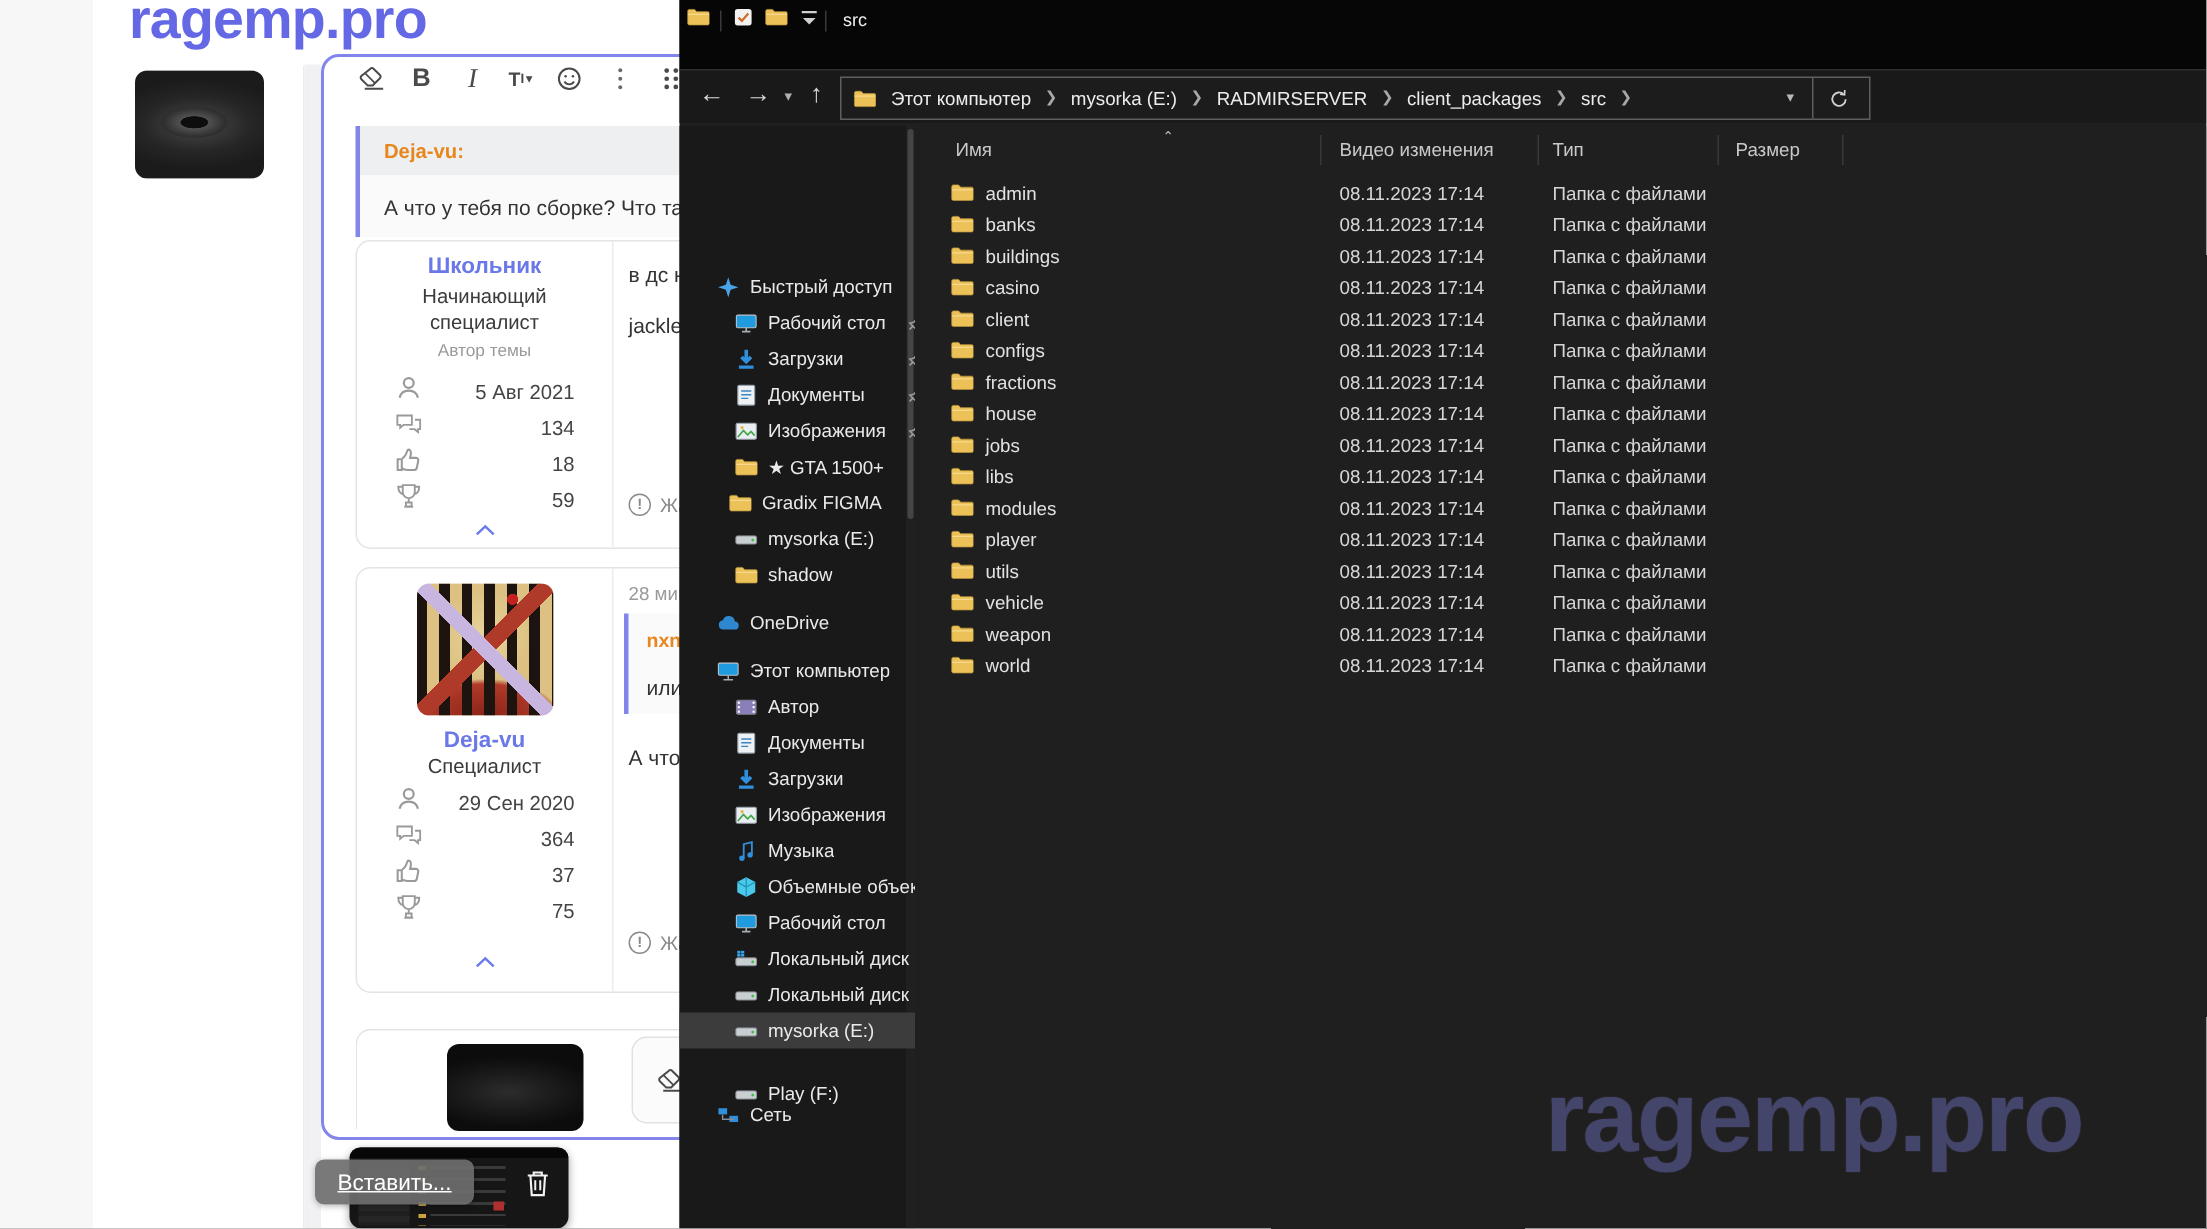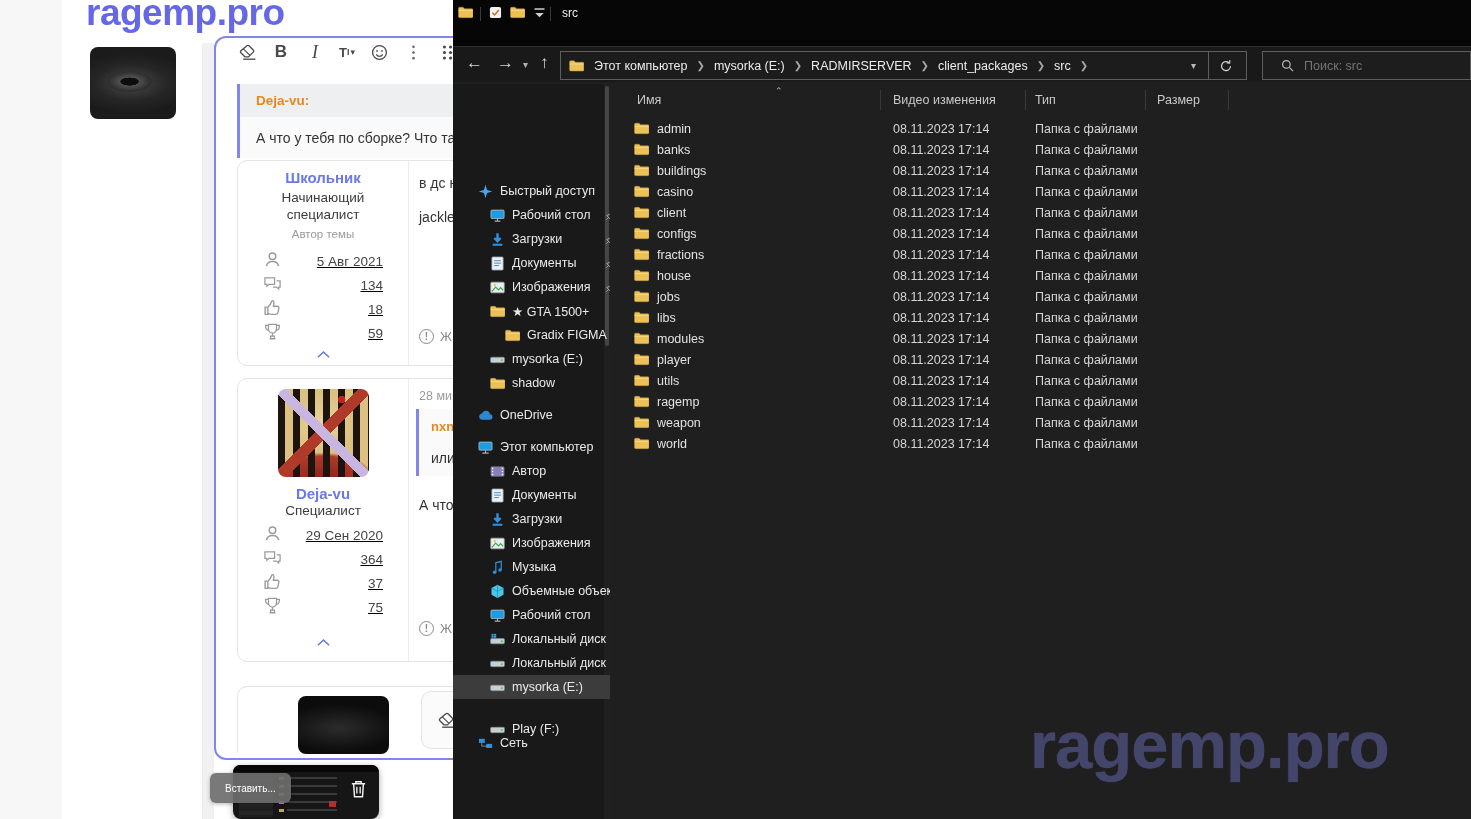--- a/index.html
+++ b/index.html
@@ -37,21 +37,21 @@
     font-size:13.5px; font-weight:bold; color:#e8871e; }
   .quote-body { height:41px; background:#fafafa; display:flex; align-items:center; padding-left:16px;
     font-size:14px; color:#333; }
 
   .post-card { position:absolute; left:237px; width:560px; background:#fff; border:1px solid #e4e4e4; border-radius:10px; }
   .post-card .author-col { position:absolute; left:0; top:0; width:171px; height:100%;
     border-right:1px solid #ececec; display:flex; flex-direction:column; align-items:center; }
   .a-name { font-size:15px; font-weight:bold; color:#6a78e8; margin-top:8px; }
   .a-rank { font-size:13.5px; color:#3b3b3b; text-align:center; line-height:17px; margin-top:3px; width:130px; }
   .a-role { font-size:11.5px; color:#9a9a9a; margin-top:5px; }
-  .a-stats { width:120px; margin-top:9px;text-decoration:underline; }
+  .a-stats { width:120px; margin-top:9px; }
   .a-stat-row { display:flex; align-items:center; justify-content:space-between; height:24px; }
   .a-stat-row svg { width:19px; height:19px; }
   .a-stat-val { font-size:13.5px; color:#444; }
   .a-collapse { margin-top:auto; margin-bottom:10px; }
   .a-collapse svg { width:15px; height:9px; }
   .post-body { position:absolute; left:181px; top:0; right:0; height:100%; font-size:14px; color:#333; }
   .p-time { font-size:12.5px; color:#9a9a9a; }
   .mini-quote { border-left:3px solid #8286ea; background:#fafafa; width:160px; padding:10px 0 10px 12px; }
   .mini-quote .q-a { color:#e8871e; font-size:13px; font-weight:bold; }
   .mini-quote .q-b { color:#333; font-size:14px; margin-top:16px; }
@@ -79,21 +79,21 @@
   .attach-thumb .t-top { position:absolute; left:0; top:0; right:0; height:7px; background:#080808; border-radius:8px 8px 0 0; }
   .attach-thumb .t-nav { position:absolute; left:6px; top:10px; width:34px; bottom:2px;
     background:repeating-linear-gradient(180deg,#1f1f1f 0 4px, #262626 4px 8px); }
   .attach-thumb .t-rows { position:absolute; left:46px; top:12px; width:70px; bottom:2px;
     background:repeating-linear-gradient(180deg,#caa23e 0 3px, transparent 3px 8px);
     background-size:5px 100%; background-repeat:no-repeat; }
   .attach-thumb .t-lines { position:absolute; left:54px; top:12px; width:50px; bottom:2px;
     background:repeating-linear-gradient(180deg,#3a3a3a 0 2px, transparent 2px 8px); }
   .attach-thumb .t-red { position:absolute; left:96px; top:36px; width:7px; height:6px; background:#b03030; }
   .paste-btn { position:absolute; left:210px; top:773px; height:30px; padding:0 15px; display:flex; align-items:center;
-    background:rgba(110,110,110,.92); color:#fff; font-size:10px; border-radius:6px; box-shadow:0 1px 4px rgba(0,0,0,.3); }
+    background:rgba(110,110,110,.92); color:#fff; font-size:15px; border-radius:6px; box-shadow:0 1px 4px rgba(0,0,0,.3);text-decoration:underline; }
   .trash-btn { position:absolute; left:349px; top:779px; width:19px; height:20px; }
   .trash-btn svg { width:19px; height:20px; }
 
   
   .explorer { position:absolute; left:453px; top:0; width:1018px; height:819px; background:#1f1f1f; color:#e4e4e4; }
   .x-top { position:absolute; left:0; top:0; right:0; height:46px; background:#060606; }
   .x-qat { position:absolute; left:5px; top:5px; display:flex; align-items:center; gap:7px; }
   .x-qat svg { width:15px; height:13px; }
   .x-qat .sep { width:1px; height:14px; background:#3a3a3a; }
   .x-title { position:absolute; left:109px; top:6px; font-size:12px; color:#f0f0f0; }
@@ -383,29 +383,20 @@
         <span class="crumb-spacer"></span>
         <span class="crumb-dd">▾</span>
         <span class="crumb-refresh">
           <svg viewBox="0 0 16 16">
             <path d="M13.1 8.2a5.1 5.1 0 1 1-1.5-3.7" fill="none" stroke="#cfcfcf" stroke-width="1.4"></path>
             <path d="M12.4 1.2 12.2 4.8 8.8 4.4" fill="none" stroke="#cfcfcf" stroke-width="1.3"></path>
           </svg>
         </span>
       </div>
 
-    <div class="search-bar">
-      <span id="search-ic" style="display: flex;">
-          <svg viewBox="0 0 14 14">
-            <circle cx="5.8" cy="5.8" r="4.1" fill="none" stroke="#b9b9b9" stroke-width="1.3"></circle>
-            <path d="M9 9 13 13" stroke="#b9b9b9" stroke-width="1.3"></path>
-          </svg>
-        </span>
-      <input readonly="" placeholder="Поиск: src" style="">
-    </div>
 
     <div class="x-nav" id="x-nav">
       <div class="scroll">
           <div class="thumb"></div>
         </div>
     <div class="nav-row root" style="top: 95px; padding-left: 24px;">
           <span class="ic">
             <svg viewBox="0 0 16 16">
               <path d="M8 .8 9.7 6.3 15.2 8 9.7 9.7 8 15.2 6.3 9.7.8 8 6.3 6.3z" fill="#4aa3e8"></path>
             </svg>
@@ -467,21 +458,21 @@
         </div>
         <div class="nav-row" style="top: 215px; padding-left: 36px;">
           <span class="ic">
             <svg viewBox="0 0 16 13">
               <path d="M.5 2.2c0-.8.5-1.3 1.2-1.3h3.7l1.5 1.6h7.9c.7 0 1.2.5 1.2 1.2v7.1c0 .7-.5 1.2-1.2 1.2H1.7c-.7 0-1.2-.5-1.2-1.2z" fill="#ecc158" stroke="#b8943a" stroke-width=".5"></path>
               <path d="M.7 4.4h14.8" stroke="#f6d98c" stroke-width=".9"></path>
             </svg>
           </span>
           <span class="lbl">★ GTA 1500+</span>
         </div>
-        <div class="nav-row" style="top: 239px; padding-left: 51px;">
+        <div class="nav-row" style="top: 239px; padding-left: 32px;">
           <span class="ic">
             <svg viewBox="0 0 16 13">
               <path d="M.5 2.2c0-.8.5-1.3 1.2-1.3h3.7l1.5 1.6h7.9c.7 0 1.2.5 1.2 1.2v7.1c0 .7-.5 1.2-1.2 1.2H1.7c-.7 0-1.2-.5-1.2-1.2z" fill="#ecc158" stroke="#b8943a" stroke-width=".5"></path>
               <path d="M.7 4.4h14.8" stroke="#f6d98c" stroke-width=".9"></path>
             </svg>
           </span>
           <span class="lbl">Gradix FIGMA</span>
         </div>
         <div class="nav-row" style="top: 263px; padding-left: 36px;">
           <span class="ic">
@@ -769,21 +760,21 @@
             </svg></span>
           <span class="nm">utils</span>
           <span class="dt">08.11.2023 17:14</span>
           <span class="tp">Папка с файлами</span>
         </div>
         <div class="f-row" style="top: 307px;">
           <span class="ic"><svg viewBox="0 0 16 13">
               <path d="M.5 2.2c0-.8.5-1.3 1.2-1.3h3.7l1.5 1.6h7.9c.7 0 1.2.5 1.2 1.2v7.1c0 .7-.5 1.2-1.2 1.2H1.7c-.7 0-1.2-.5-1.2-1.2z" fill="#ecc158" stroke="#b8943a" stroke-width=".5"></path>
               <path d="M.7 4.4h14.8" stroke="#f6d98c" stroke-width=".9"></path>
             </svg></span>
-          <span class="nm">ragemp</span>
+          <span class="nm">vehicle</span>
           <span class="dt">08.11.2023 17:14</span>
           <span class="tp">Папка с файлами</span>
         </div>
         <div class="f-row" style="top: 328px;">
           <span class="ic"><svg viewBox="0 0 16 13">
               <path d="M.5 2.2c0-.8.5-1.3 1.2-1.3h3.7l1.5 1.6h7.9c.7 0 1.2.5 1.2 1.2v7.1c0 .7-.5 1.2-1.2 1.2H1.7c-.7 0-1.2-.5-1.2-1.2z" fill="#ecc158" stroke="#b8943a" stroke-width=".5"></path>
               <path d="M.7 4.4h14.8" stroke="#f6d98c" stroke-width=".9"></path>
             </svg></span>
           <span class="nm">weapon</span>
           <span class="dt">08.11.2023 17:14</span>

